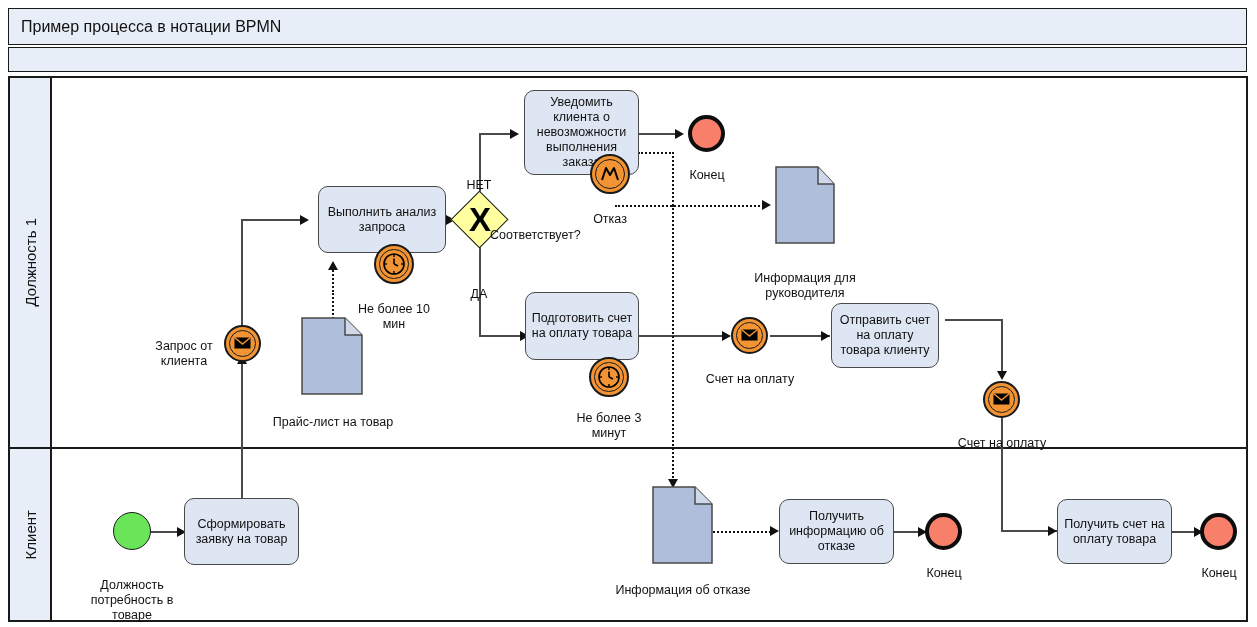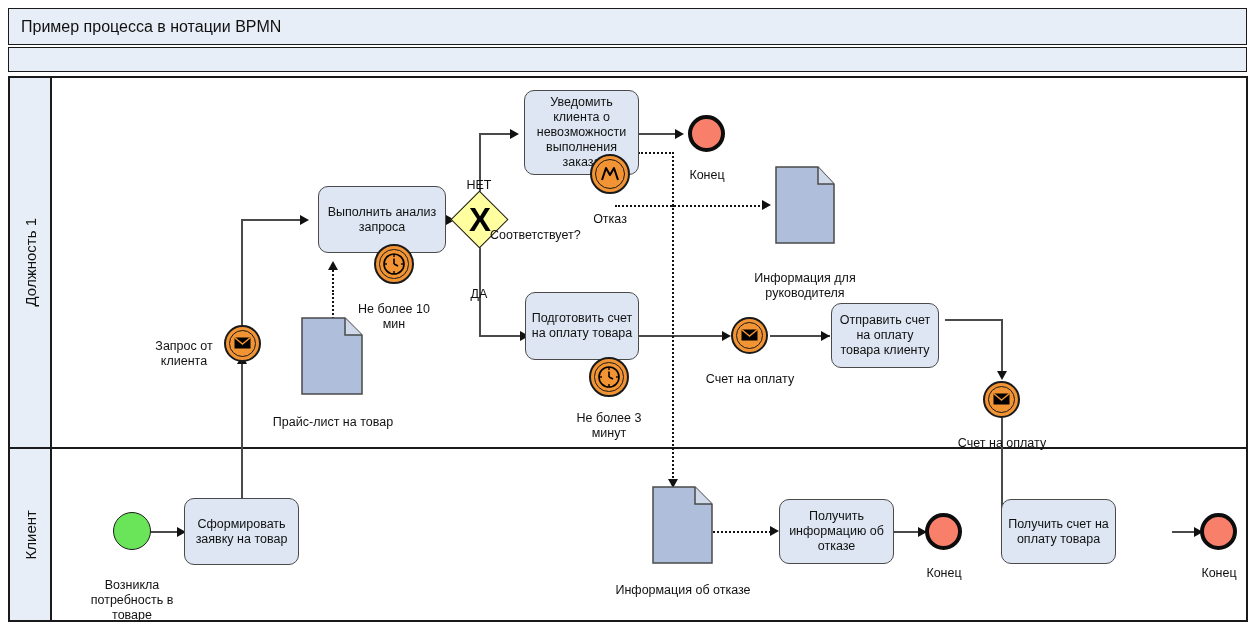--- a/index.html
+++ b/index.html
@@ -349,41 +349,41 @@
     </div>
 
     <div class="task" style="left:184px; top:498px; width:115px; height:67px;">
       <span>Сформировать заявку на товар</span>
     </div>
 
     <div class="task" style="left:779px; top:499px; width:115px; height:65px;">
       <span>Получить информацию об отказе</span>
     </div>
 
-    <div class="task" style="left:1001px; top:499px; width:115px; height:65px;">
+    <div class="task" style="left:1057px; top:499px; width:115px; height:65px;">
       <span>Получить счет на оплату товара</span>
     </div>
 
     <div class="gateway" style="left:459px; top:199px; width:41px; height:41px;"></div>
     <div class="gateway-x" style="left:458px; top:199px; width:44px; height:42px;">
       <span>X</span>
     </div>
     <div class="lbl lbl-left" style="left:490px; top:213px; width:130px;">
       <span>Соответствует?</span>
     </div>
     <div class="lbl" style="left:455px; top:163px; width:48px;">
       <span>НЕТ</span>
     </div>
     <div class="lbl" style="left:457px; top:272px; width:44px;">
       <span>ДА</span>
     </div>
 
     <div class="ev ev-start" style="left:113px; top:512px; width:38px; height:38px;"></div>
     <div class="lbl" style="left:80px; top:563px; width:104px;">
-      <span>Возникла потребность в товаре</span>
+      <span>Должность потребность в товаре</span>
     </div>
 
     <div class="ev ev-msg" style="left:224px; top:325px; width:37px; height:37px;">
       <div class="inner">
         <svg width="17" height="12" viewBox="0 0 17 12">
           <rect x="0.5" y="0.5" width="16" height="11" fill="#000000"></rect>
           <polyline points="0.5,0.5 8.5,7 16.5,0.5" fill="none" stroke="#f29434" stroke-width="1.4"></polyline>
         </svg>
       </div>
     </div>

